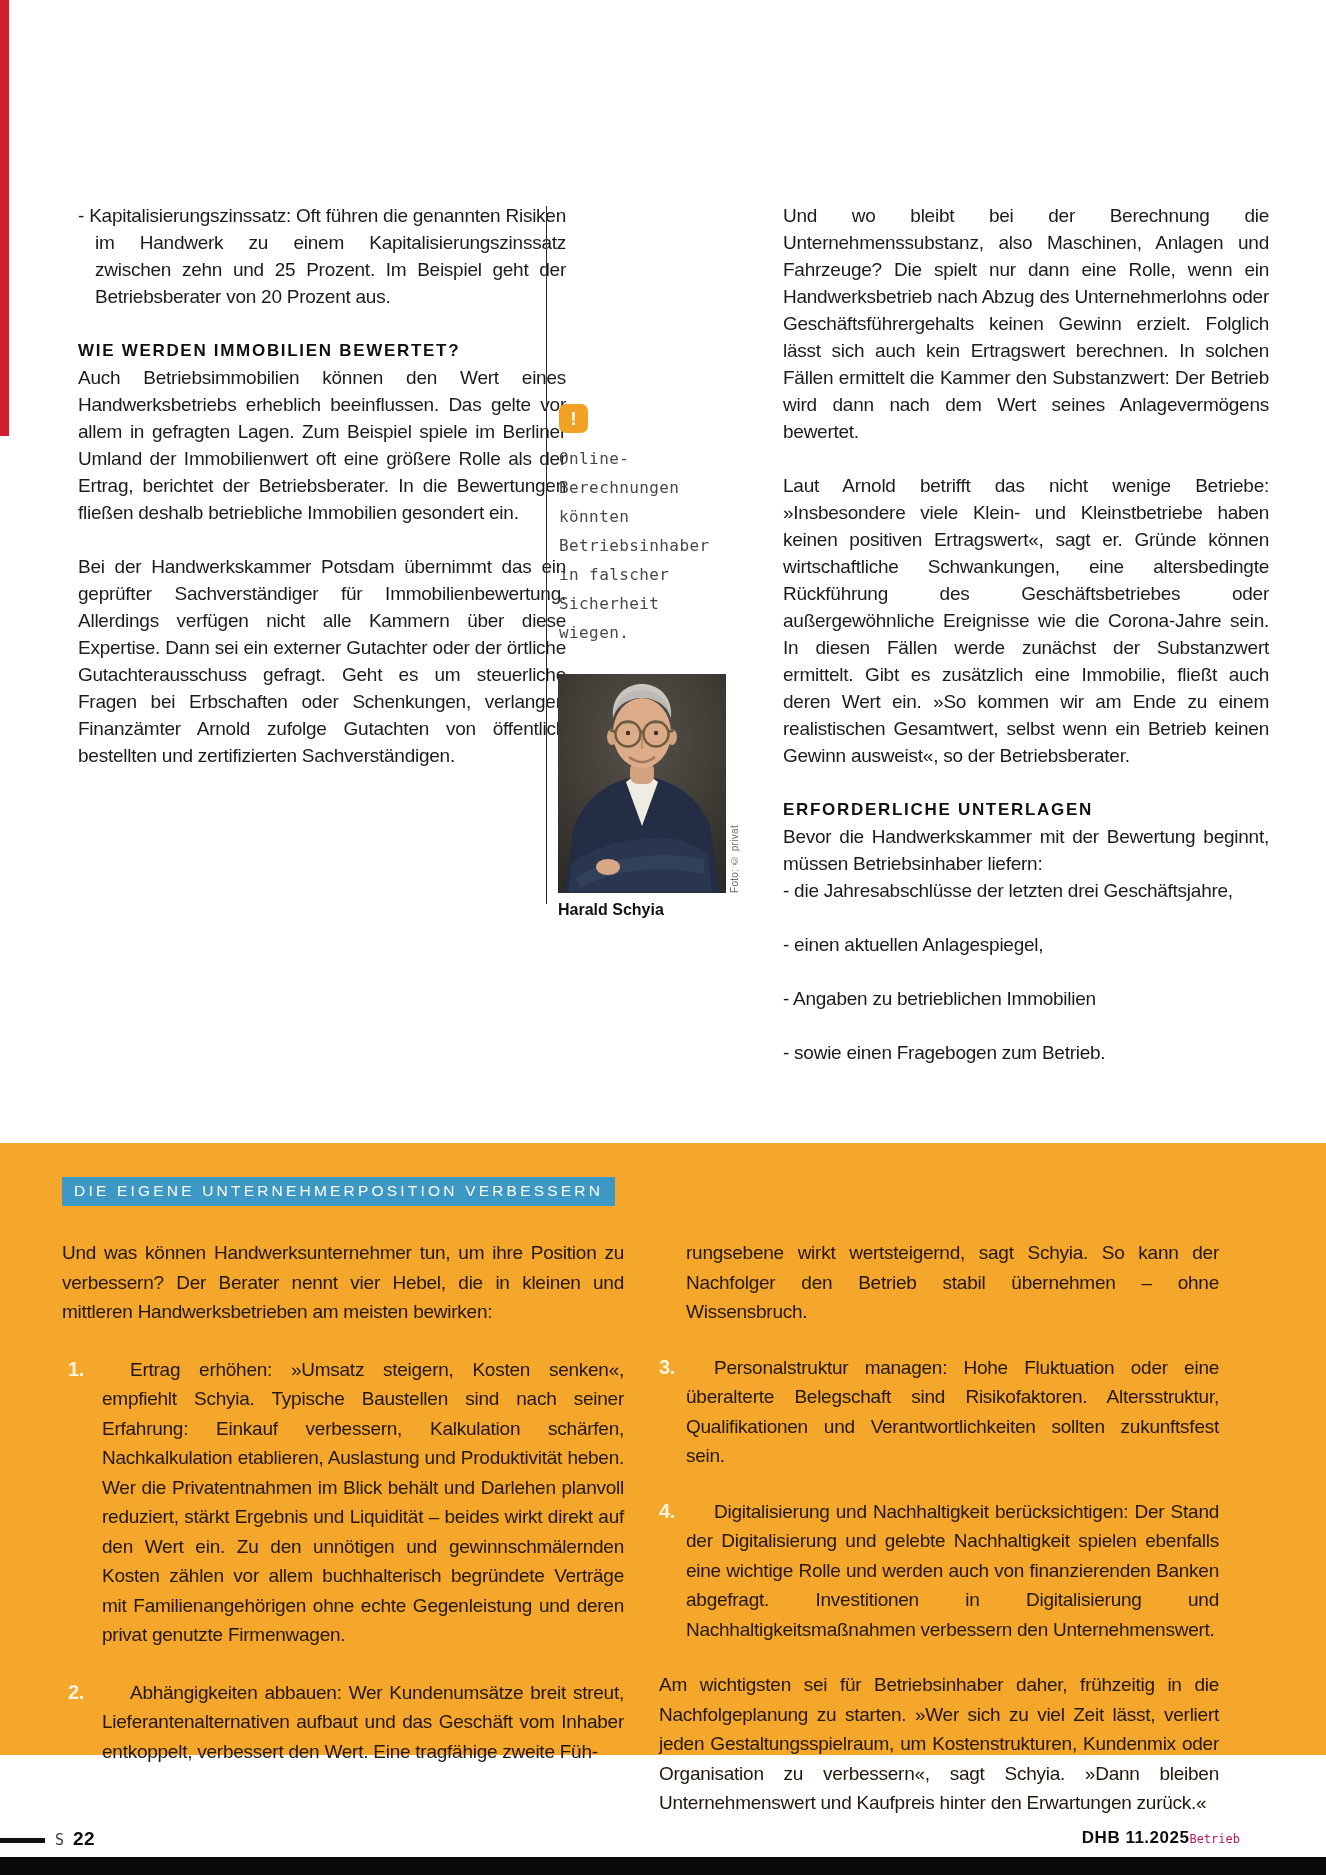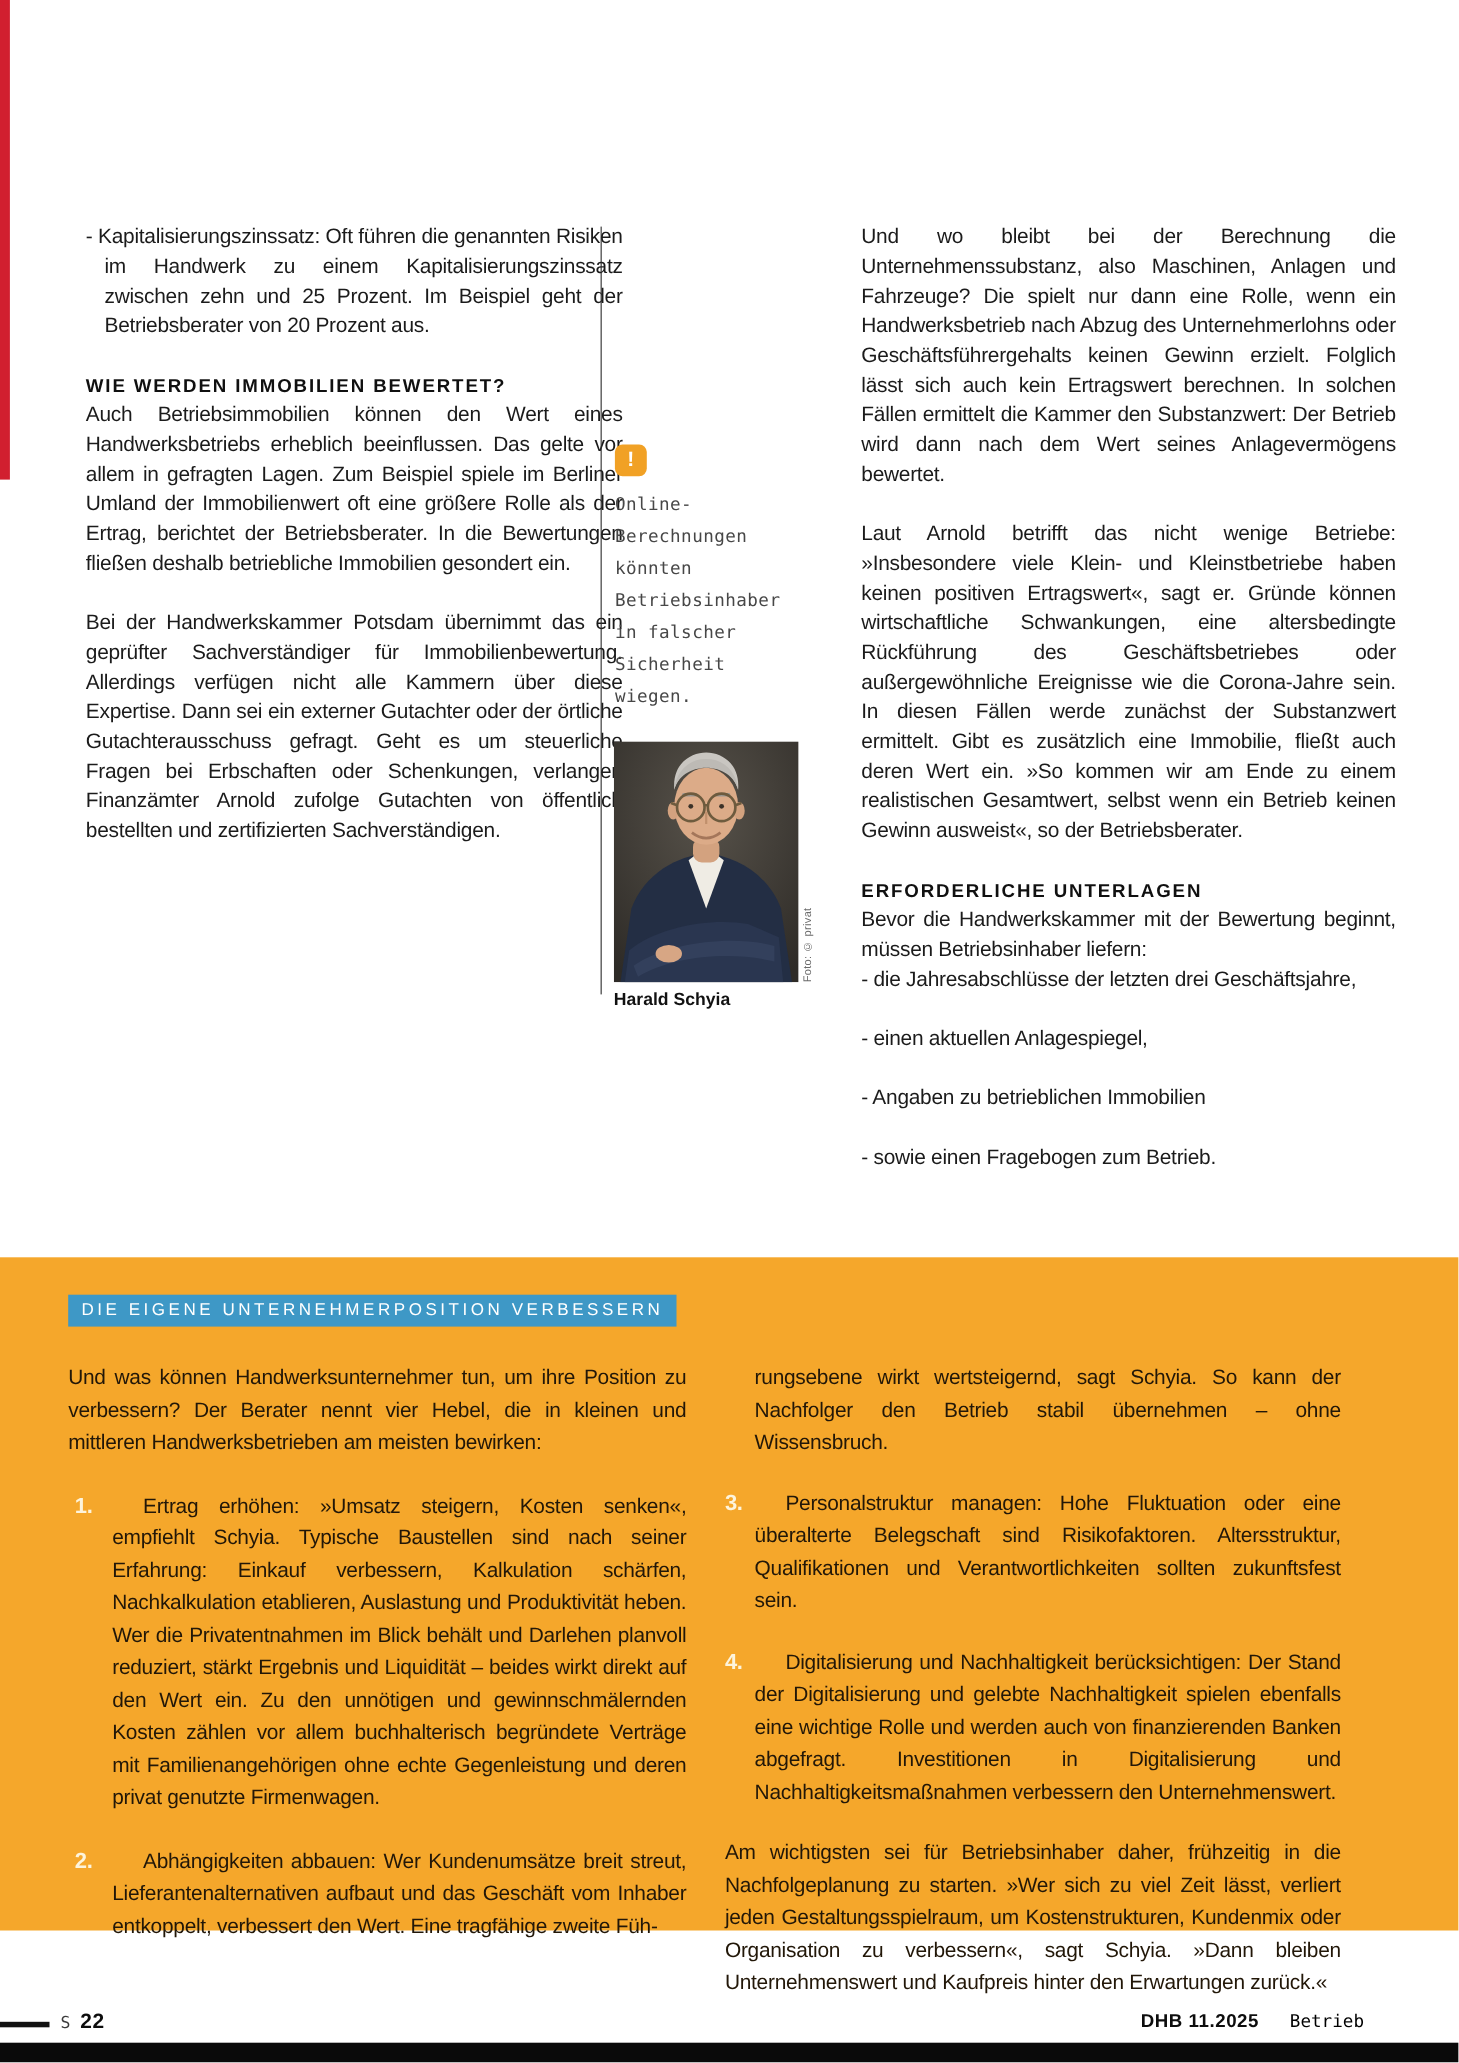--- a/index.html
+++ b/index.html
@@ -55,23 +55,23 @@
   .ib-num{position:absolute;left:6px;top:0;color:#fdf4dc;font-weight:bold;font-size:20px;}
   .ib-col2 .ib-num{left:0;}
   .ib-cont{padding-left:27px;}
   .ib-closing{margin-top:26px;}
   .ib-label{font-weight:normal;margin-left:28px;}
   
   .footer-dash{position:absolute;left:0;top:1838px;width:45px;height:5px;background:#111;}
   .footer-left{position:absolute;left:55px;top:1828px;display:flex;align-items:baseline;gap:9px;}
   .page-prefix{font-family:"DejaVu Sans Mono","Liberation Mono",monospace;font-size:15px;color:#3c3c3c;}
   .page-number{font-size:19px;font-weight:bold;color:#0d0d0d;letter-spacing:0.5px;}
-  .footer-right{position:absolute;right:86px;top:1828px;display:flex;align-items:baseline;gap:28px;}
+  .footer-right{position:absolute;right:86px;top:1828px;display:flex;align-items:baseline;gap:0;}
   .issue-label{font-size:17px;font-weight:bold;color:#0d0d0d;letter-spacing:0.5px;}
-  .section-label{font-family:"DejaVu Sans Mono","Liberation Mono",monospace;font-size:16px;color:#000000;}
+  .section-label{font-family:"DejaVu Sans Mono","Liberation Mono",monospace;font-size:12px;color:#be185d;}
   .bottom-bar{position:absolute;left:0;top:1857px;width:1326px;height:18px;background:#0a0a0a;}
 </style>
 </head>
 <body>
 
 <div class="red-bar"></div>
 
 <div class="col col-left body-text">
   <p class="hang">- Kapitalisierungszinssatz: Oft führen die genannten Risiken im Handwerk zu einem Kapitalisierungszinssatz zwischen zehn und 25 Prozent. Im Beispiel geht der Betriebsberater von 20 Prozent aus.</p>
   <h3 class="sec-head">WIE WERDEN IMMOBILIEN BEWERTET?</h3>

